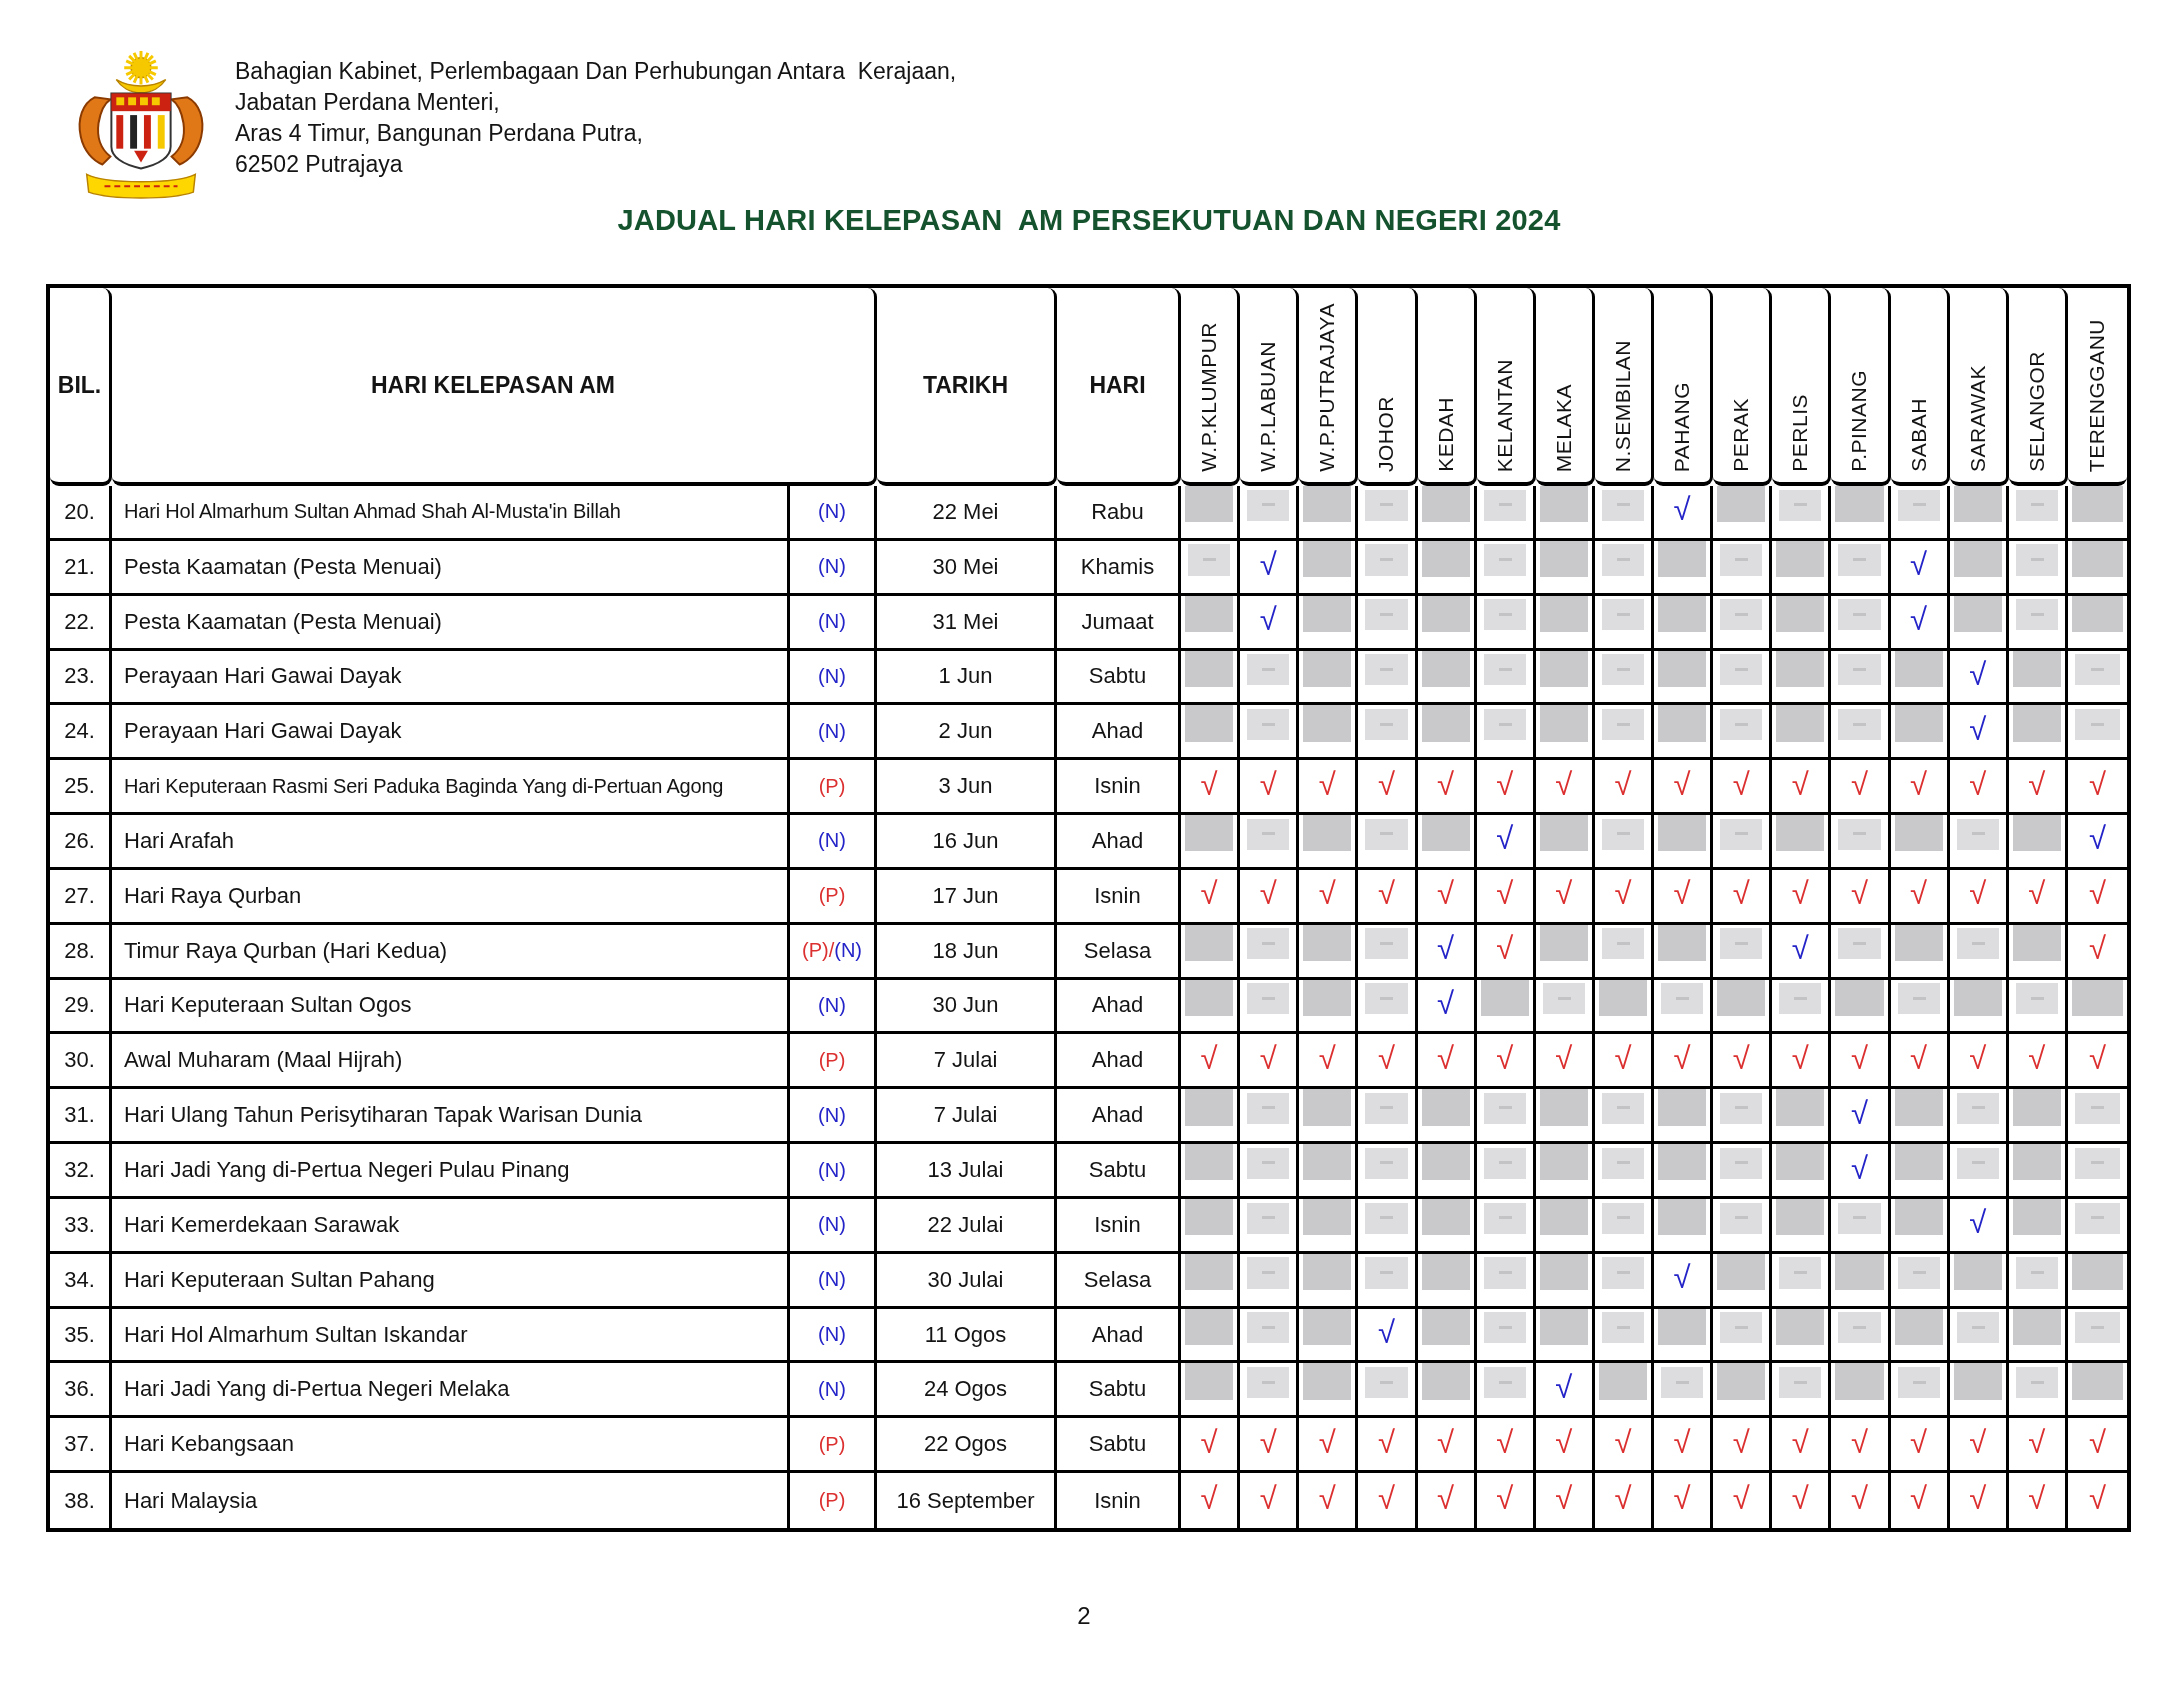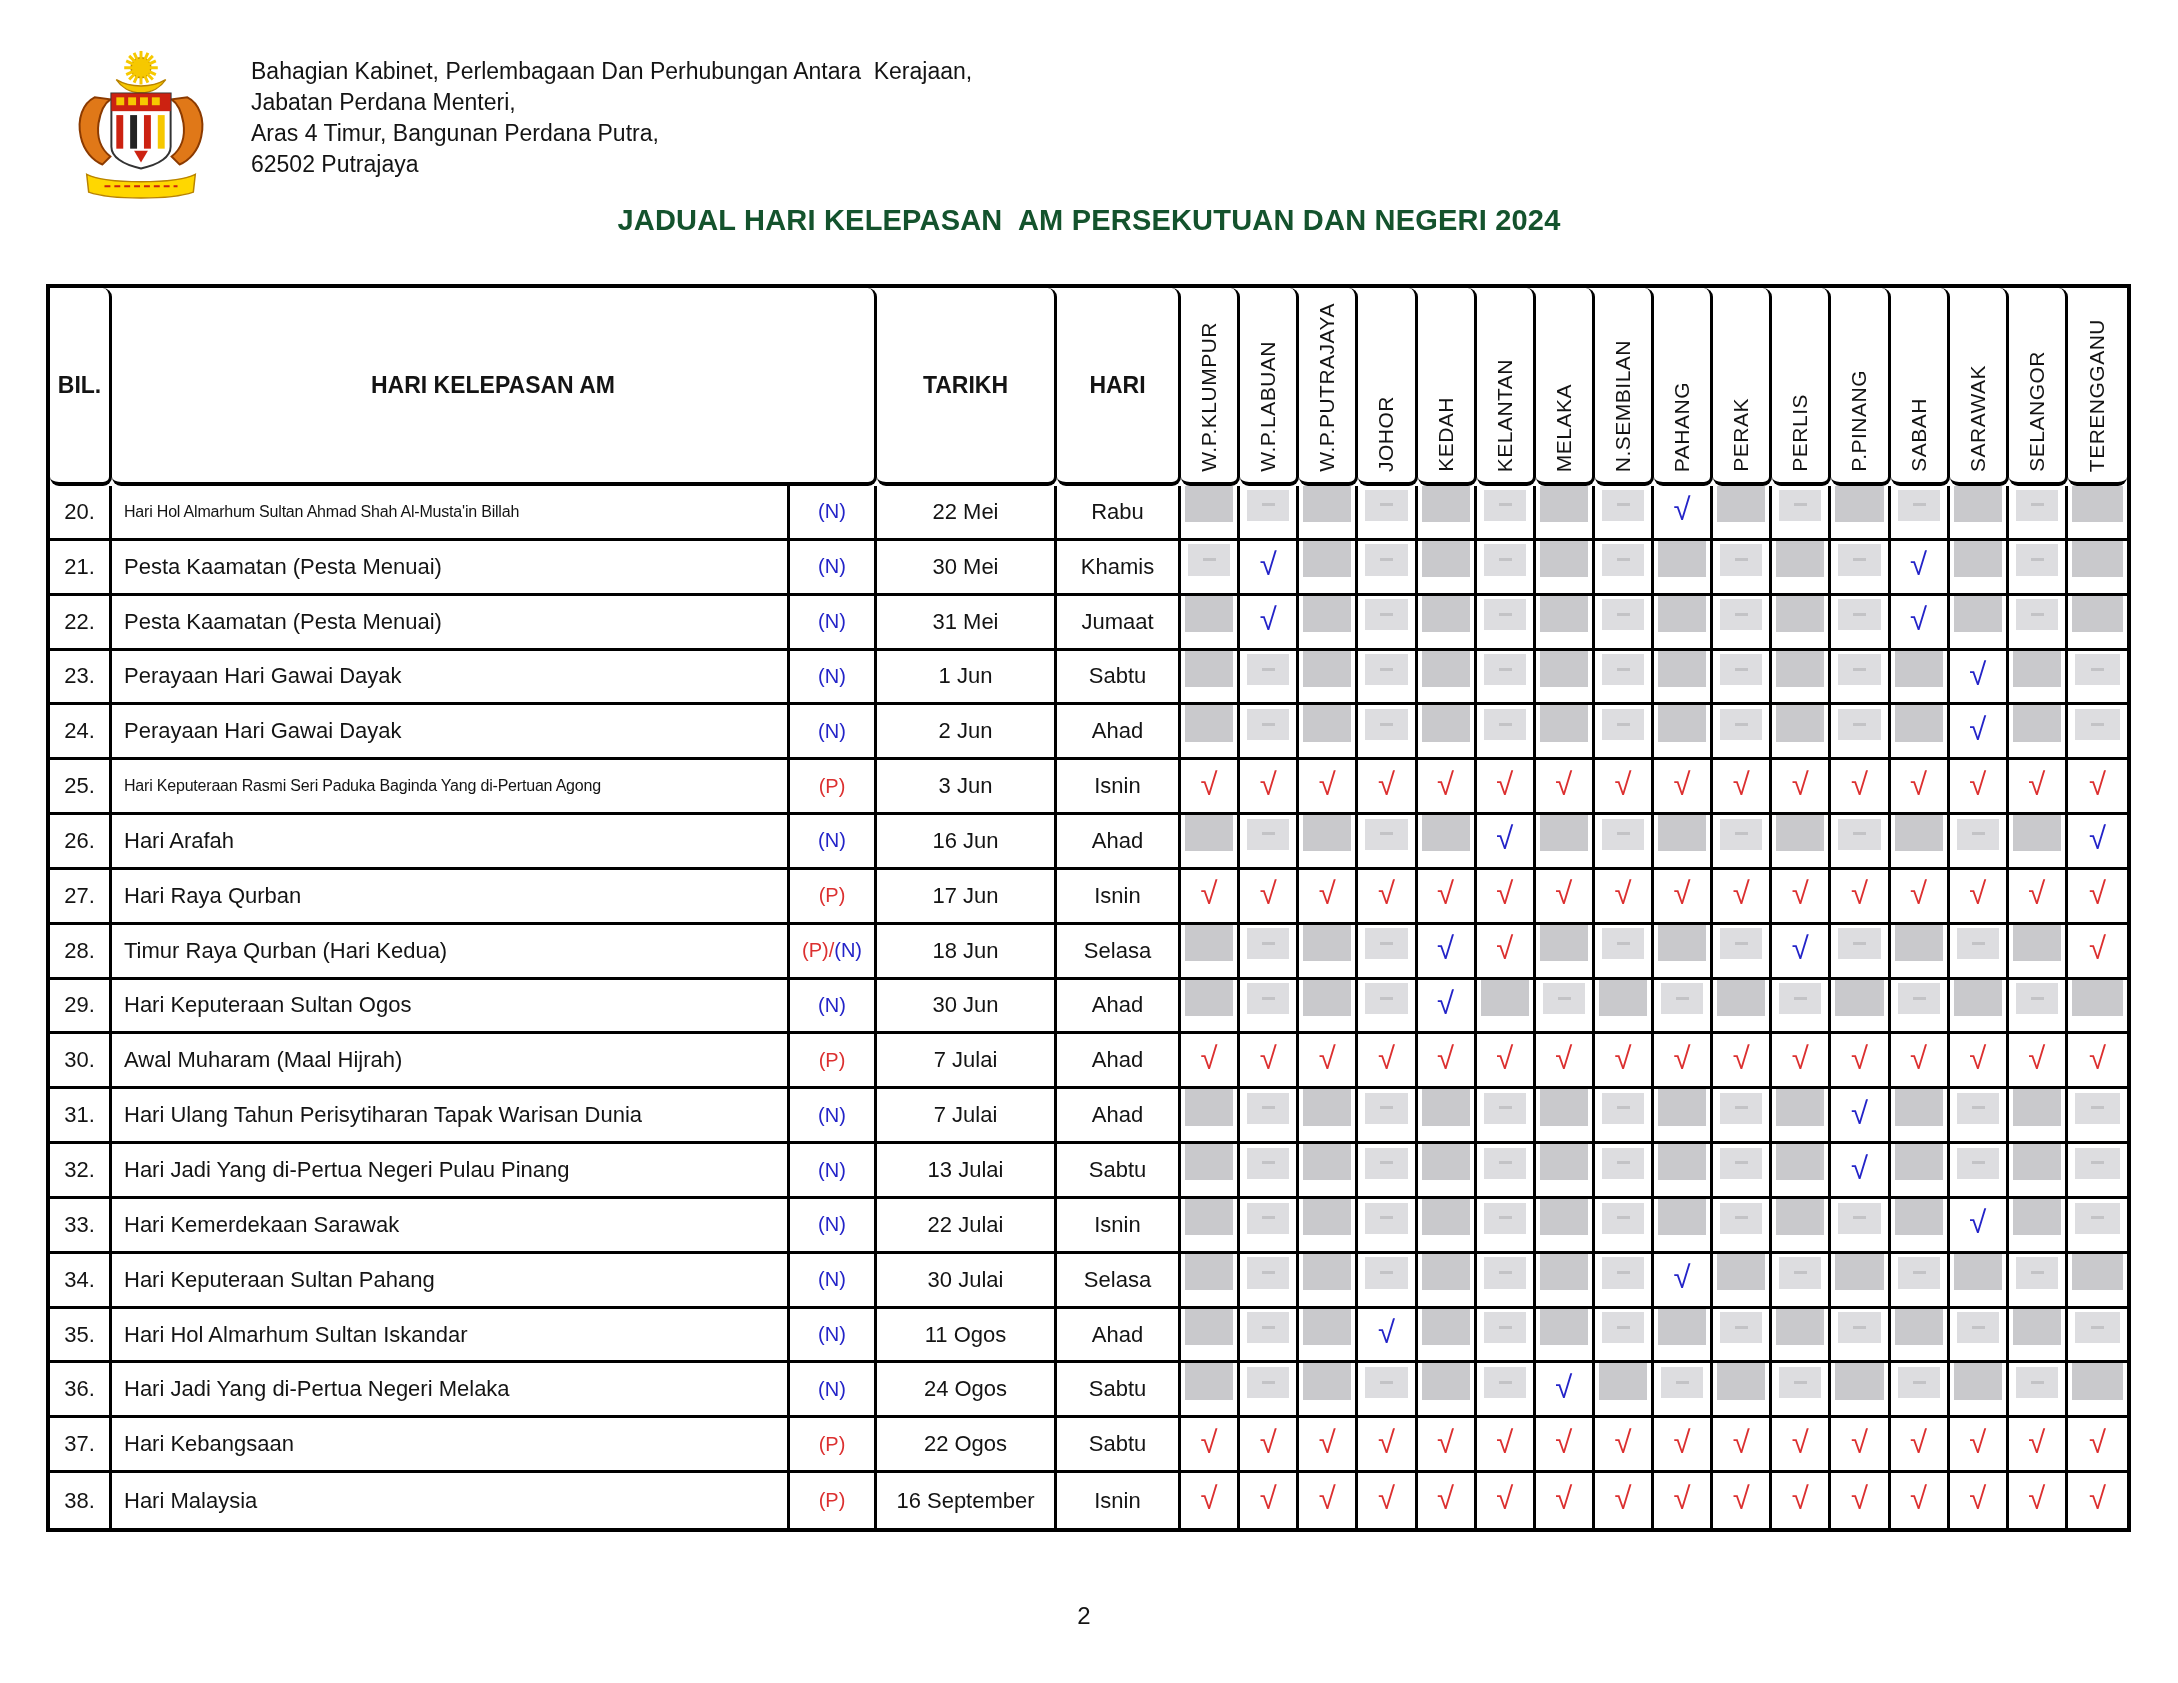--- a/index.html
+++ b/index.html
@@ -2,21 +2,21 @@
 <html><head>
 <meta charset="utf-8">
 <style>
   html,body{margin:0;padding:0;}
   body{
     width:2178px;height:1683px;position:relative;background:#ffffff;
     font-family:"Liberation Sans", sans-serif;color:#141414;overflow:hidden;
   }
   .logo{position:absolute;left:57px;top:46px;width:168px;height:154px;}
   .address{position:absolute;left:235px;top:56px;}
-  .addr-line{font-size:23px;line-height:31px;white-space:pre;margin-left:16px;}
+  .addr-line{font-size:23px;line-height:31px;white-space:pre;}
   .title{
     position:absolute;left:0;top:204px;width:2178px;text-align:center;
     font-size:29px;font-weight:bold;white-space:pre;letter-spacing:0.2px;
   }
   .grid{
     position:absolute;left:46px;top:284px;width:2085px;height:1248px;
     box-sizing:border-box;border:4px solid #000;background:#fff;
     display:grid;
     grid-template-columns:62px 678px 87px 180px 124px repeat(16,1fr);
     grid-template-rows:198px repeat(19,1fr);
@@ -29,21 +29,21 @@
   }
   .c.noR{border-right:none;}
   .c.noB{border-bottom:none;}
   .c.hd{border-bottom:4px solid #000;font-weight:bold;font-size:23px;border-radius:9px;}
   .c.sh{align-items:flex-end;padding-bottom:10px;font-weight:normal;}
   .vtext{
     writing-mode:vertical-rl;transform:rotate(180deg);
     font-size:21px;letter-spacing:0.5px;white-space:nowrap;
   }
   .c.name{justify-content:flex-start;padding-left:12px;}
-  .c.name.small{font-size:16px;letter-spacing:-0.2px;}
+  .c.name.small{font-size:20px;letter-spacing:-0.2px;}
   .c.type{font-size:20px;}
   .bd{position:absolute;left:4px;right:4px;top:0;height:70%;}
   .bl{position:absolute;left:7px;right:7px;top:7%;height:60%;}
   .bl::after{
     content:"";position:absolute;left:50%;top:50%;width:13px;height:3px;
     margin-left:-6px;margin-top:-2px;background:#c3c3c6;
   }
   .ck{font-size:31px;line-height:1;transform:translateY(-2px);}
   .pageno{position:absolute;left:0;top:1602px;width:2168px;text-align:center;font-size:24px;}
 </style>

